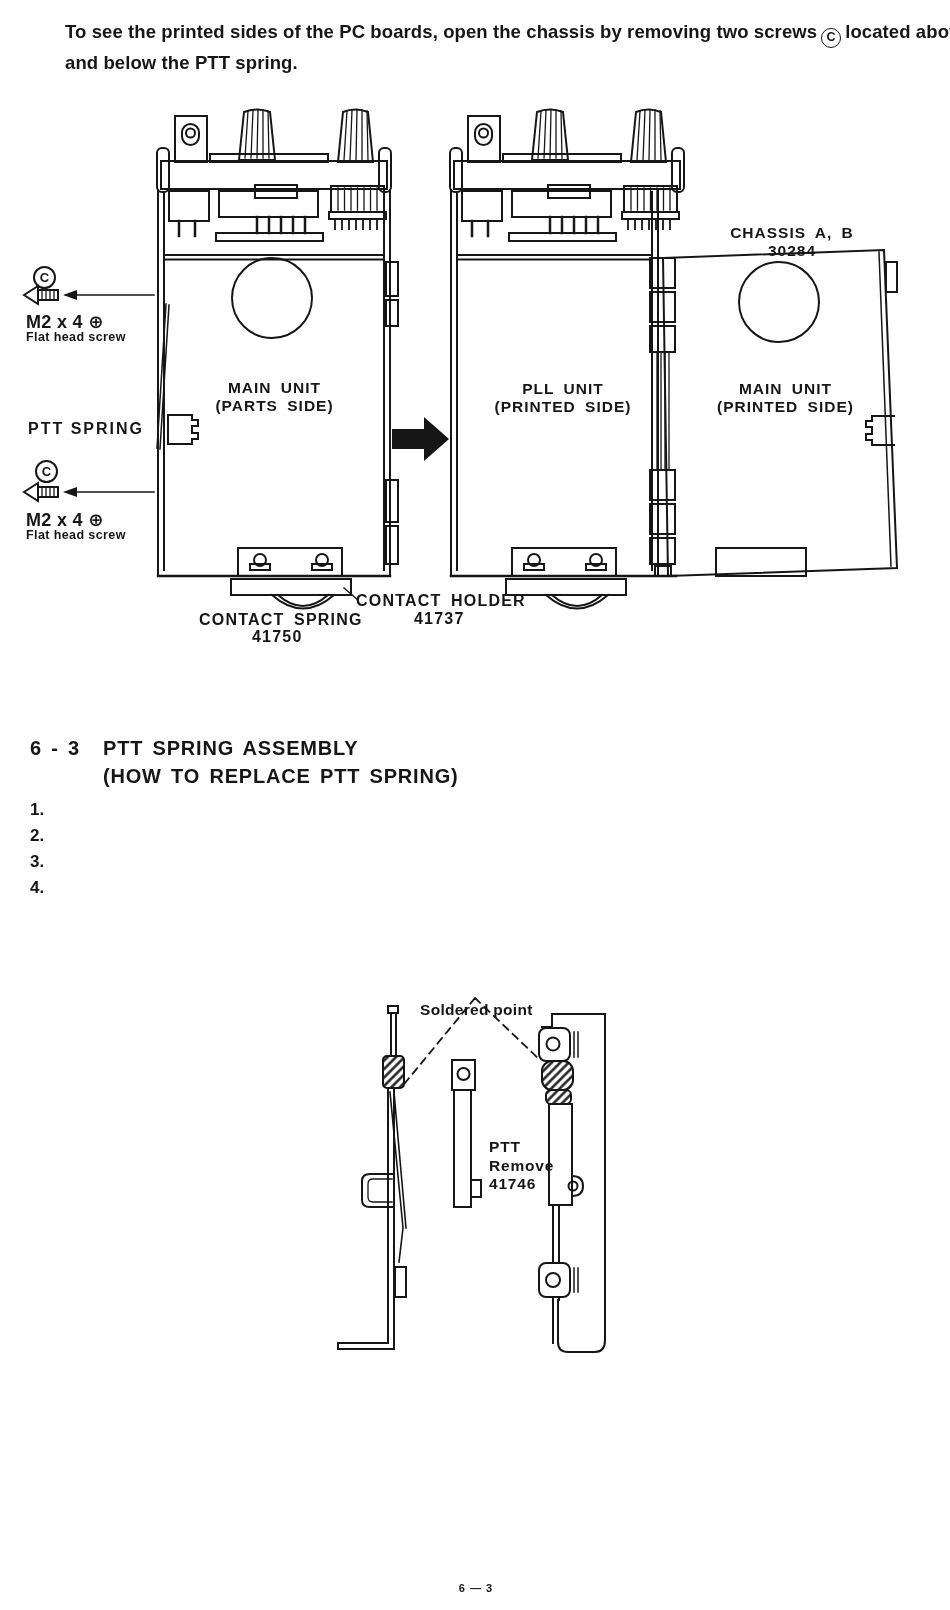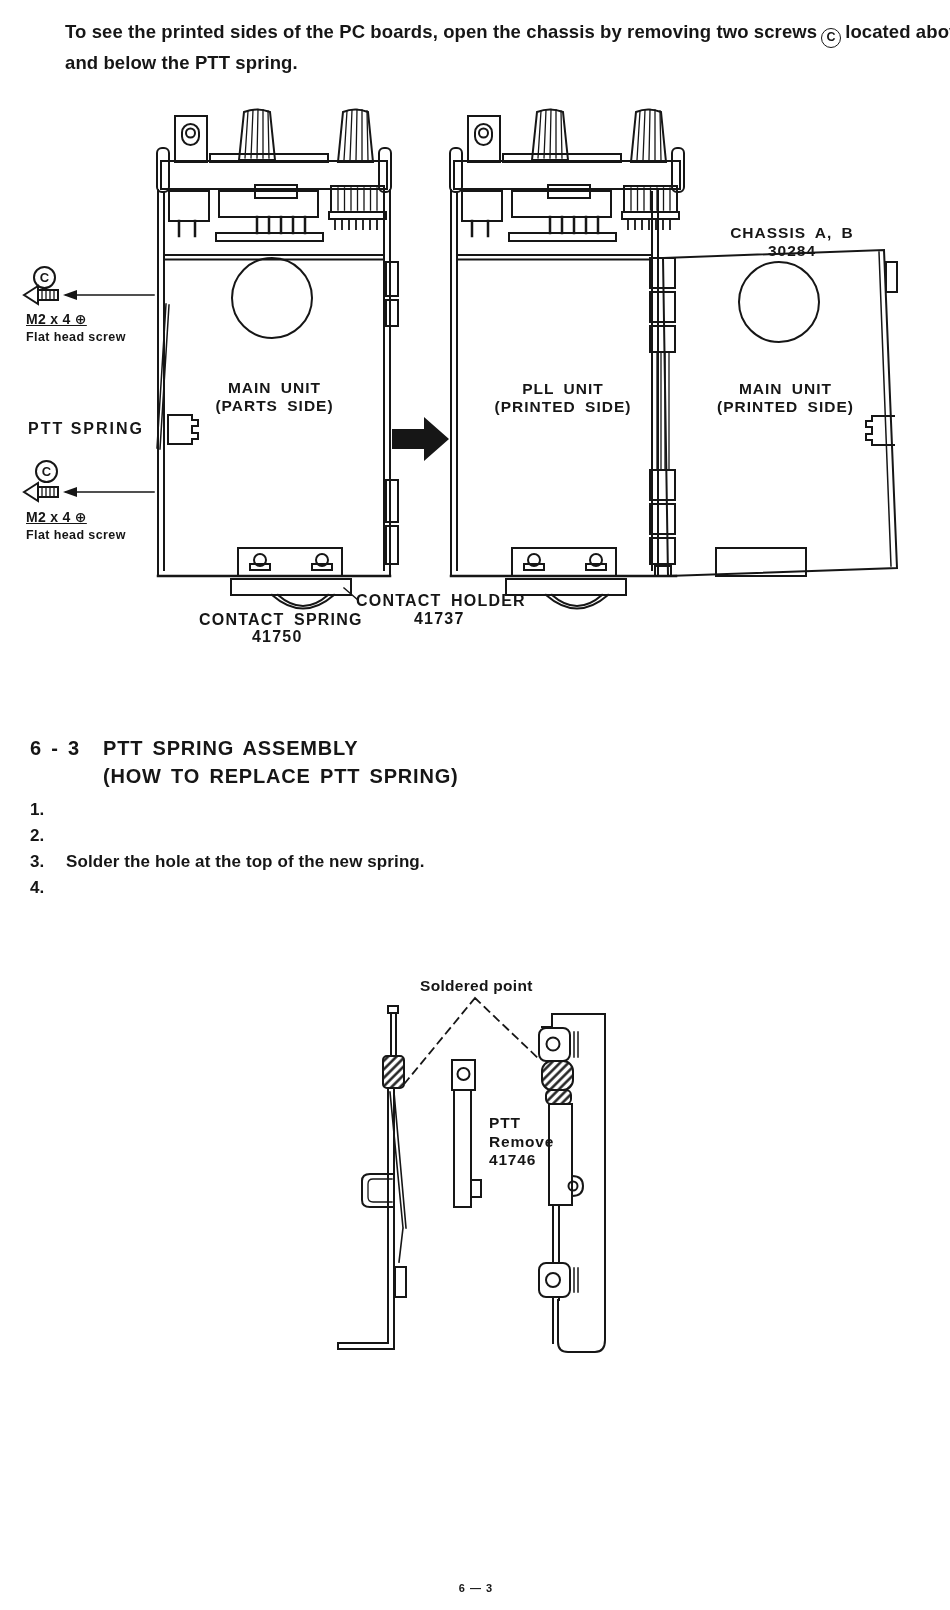--- a/index.html
+++ b/index.html
@@ -15,29 +15,29 @@
     display:inline-flex; align-items:center; justify-content:center;
     width:18px; height:18px; border:1.8px solid #161616; border-radius:50%;
     font-size:12.5px; font-weight:700; vertical-align:-3px; margin:0 4px;
   }
   .circ-abs {
     position:absolute; display:flex; align-items:center; justify-content:center;
     width:19px; height:19px; border:2px solid #161616; border-radius:50%;
     font-size:13px; font-weight:700; color:#161616;
   }
   .dlabel { font-size:15.5px; font-weight:700; letter-spacing:1px; word-spacing:4px; line-height:17.5px; text-align:center; }
-  .m2 { font-size:14px; font-weight:700; letter-spacing:0.3px;text-decoration:underline; }
+  .m2 { font-size:18px; font-weight:700; letter-spacing:0.3px; }
   .fhs { font-size:12.5px; font-weight:600; letter-spacing:0.4px; }
   .pttlbl { font-size:16px; font-weight:700; letter-spacing:2px; }
   .partlbl { font-size:16px; font-weight:700; letter-spacing:1.2px; word-spacing:4px; }
   .h1 { font-size:20px; font-weight:700; letter-spacing:0.8px; word-spacing:3px; }
   .stepnum { position:absolute; left:0; top:0; font-size:17px; font-weight:700; }
   .steptext { position:absolute; left:36px; top:0; font-size:17px; font-weight:600; letter-spacing:0.1px; white-space:nowrap; }
   .step { position:absolute; left:30px; height:22px; width:900px; }
-  .d2lbl { font-size:15.5px; font-weight:600; letter-spacing:0.3px; }
+  .d2lbl { font-size:15.5px; font-weight:600; letter-spacing:0.3px;margin-top:24px; }
   .pagenum { font-size:11px; font-weight:700; letter-spacing:1px; text-align:center; }
   svg { position:absolute; }
 </style>
 </head>
 <body>
 
 <div class="page">
 
   <div class="lbl intro" style="left:65px; top:17px;">
     <div><span>To see the printed sides of the PC boards, open the chassis by removing two screws</span><span class="circ">C</span><span>located above</span></div>
@@ -188,21 +188,20 @@
   <div class="lbl h1" style="left:103px; top:765px;">(HOW TO REPLACE PTT SPRING)</div>
 
   <div class="step" style="top:800px;">
     <div class="stepnum">1.</div>
   </div>
   <div class="step" style="top:826px;">
     <div class="stepnum">2.</div>
   </div>
   <div class="step" style="top:852px;">
     <div class="stepnum">3.</div>
-    <div class="steptext">Solder the hole at the top of the new spring.</div>
   </div>
   <div class="step" style="top:878px;">
     <div class="stepnum">4.</div>
   </div>
 
   <svg style="left:300px; top:970px;" width="330" height="400" viewBox="300 970 330 400">
     <defs>
       <pattern id="hatch" width="6" height="6" patternUnits="userSpaceOnUse" patternTransform="rotate(45)">
         <rect width="6" height="6" fill="#ffffff"></rect>
         <line x1="1.5" y1="0" x2="1.5" y2="6" stroke="#161616" stroke-width="2.4"></line>

